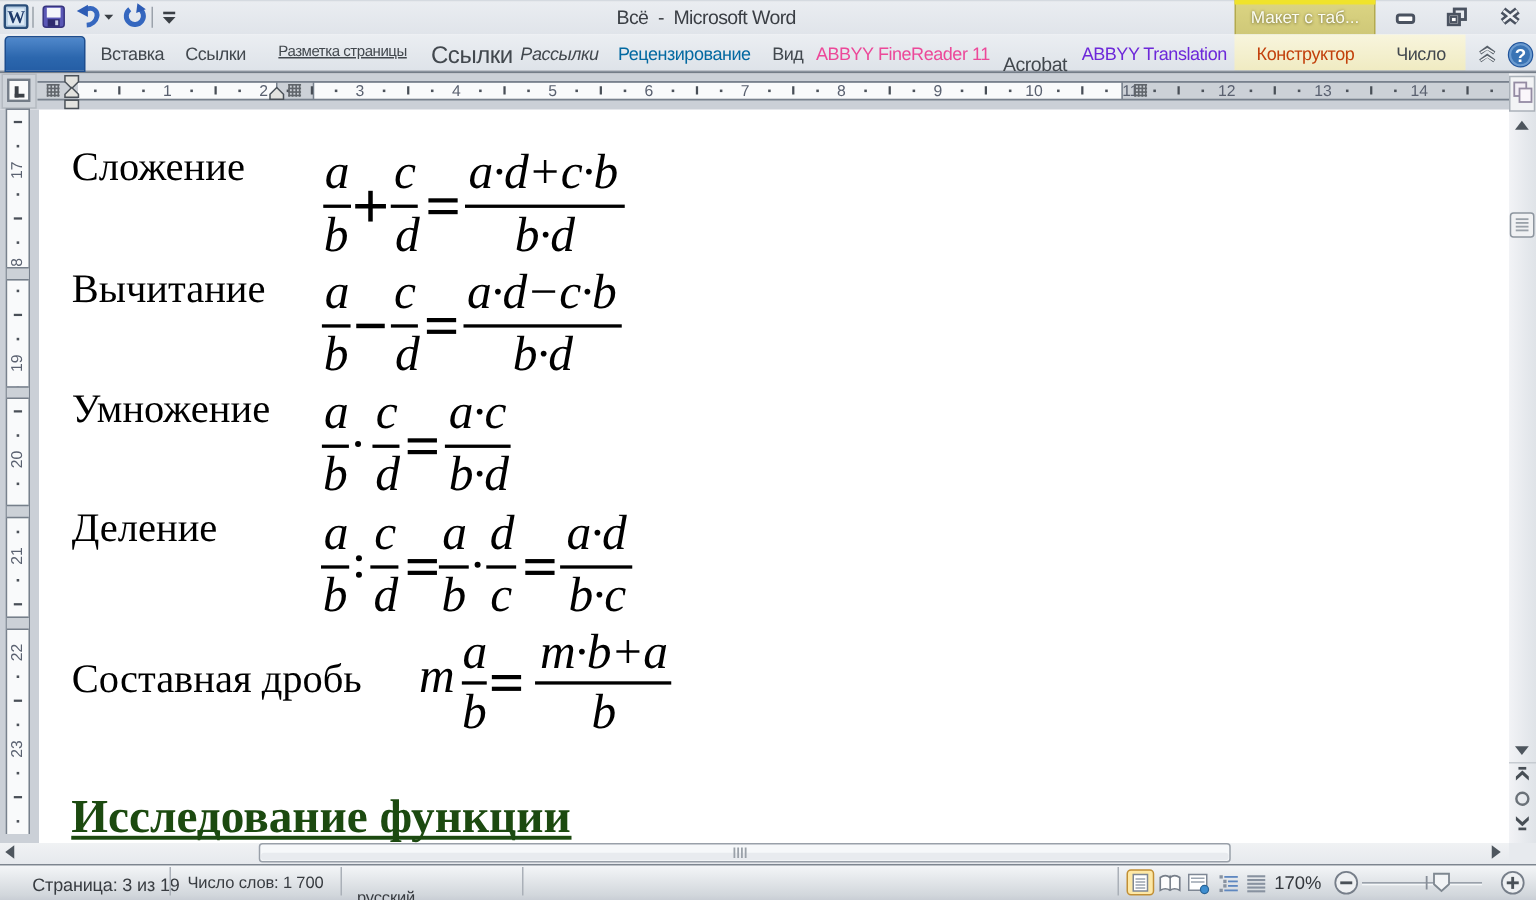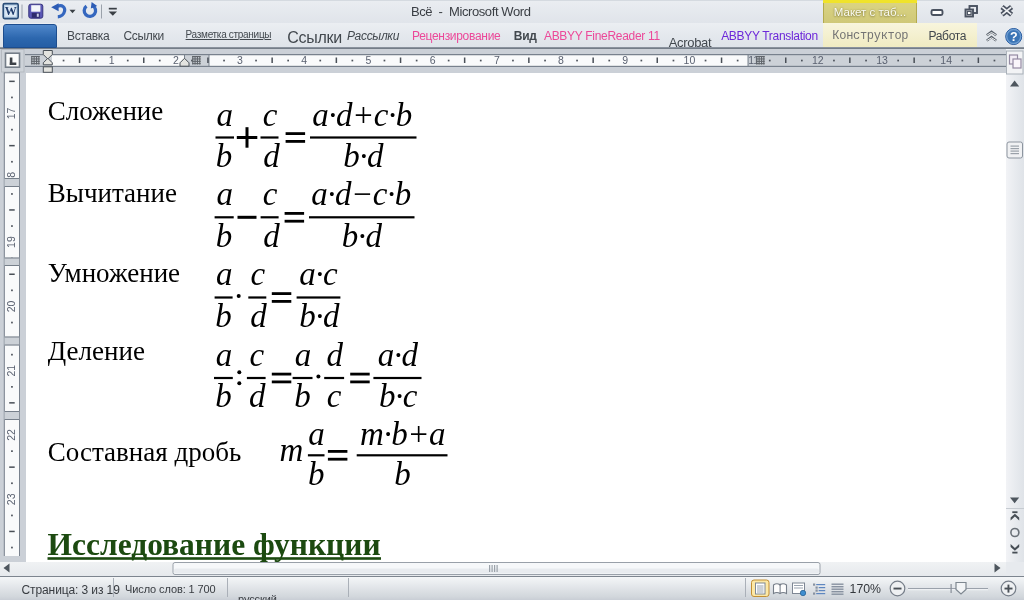--- a/index.html
+++ b/index.html
@@ -45,27 +45,27 @@
 <div class="abs" style="left:0;top:47px;width:1024px;height:1px;background:#8a929d;"></div>
 <div class="abs" style="left:0;top:48px;width:1024px;height:1px;background:#747d88;"></div>
 
 <div class="abs" style="left:2.5px;top:23.5px;width:54.5px;height:24px;border-radius:3px 3px 0 0;background:linear-gradient(#5088cb,#2c67ae 60%,#255ea5);border:1px solid #1d4d8e;"></div>
 <div class="abs" style="left:2.5px;top:23.5px;width:54.5px;text-align:center;padding-top:5px;font-size:12.5px;color:#fff;margin-top:28px;">Файл</div>
 <div class="abs" style="left:88.2px;top:29.3px;transform:translateX(-50%);font-size:12px;letter-spacing:-0.3px;color:#42484e;white-space:nowrap;">Вставка</div>
 <div class="abs" style="left:143.7px;top:29.3px;transform:translateX(-50%);font-size:12px;letter-spacing:-0.3px;color:#42484e;white-space:nowrap;">Ссылки</div>
 <div class="abs" style="left:228.4px;top:29.3px;transform:translateX(-50%);font-size:10px;letter-spacing:-0.3px;color:#42484e;white-space:nowrap;text-decoration:underline;">Разметка страницы</div>
 <div class="abs" style="left:314.6px;top:29.3px;transform:translateX(-50%);font-size:16px;letter-spacing:-0.3px;color:#42484e;white-space:nowrap;">Ссылки</div>
 <div class="abs" style="left:373.0px;top:29.3px;transform:translateX(-50%);font-size:12px;letter-spacing:-0.3px;color:#42484e;white-space:nowrap;font-style:italic;">Рассылки</div>
-<div class="abs" style="left:456.2px;top:29.3px;transform:translateX(-50%);font-size:12px;letter-spacing:-0.3px;color:#ec4899;white-space:nowrap;">Рецензирование</div>
-<div class="abs" style="left:525.2px;top:29.3px;transform:translateX(-50%);font-size:12px;letter-spacing:-0.3px;color:#42484e;white-space:nowrap;font-weight:bold;">Вид</div>
+<div class="abs" style="left:456.2px;top:29.3px;transform:translateX(-50%);font-size:12px;letter-spacing:-0.3px;color:#0369a1;white-space:nowrap;">Рецензирование</div>
+<div class="abs" style="left:525.2px;top:29.3px;transform:translateX(-50%);font-size:12px;letter-spacing:-0.3px;color:#42484e;white-space:nowrap;">Вид</div>
 <div class="abs" style="left:601.9px;top:29.3px;transform:translateX(-50%);font-size:12px;letter-spacing:-0.3px;color:#ec4899;white-space:nowrap;">ABBYY FineReader 11</div>
 <div class="abs" style="left:690.0px;top:35px;transform:translateX(-50%);font-size:13px;letter-spacing:-0.3px;color:#42484e;white-space:nowrap;">Acrobat</div>
 <div class="abs" style="left:769.5px;top:29.3px;transform:translateX(-50%);font-size:12px;letter-spacing:-0.3px;color:#6d28d9;white-space:nowrap;text-align:center;">ABBYY Translation</div>
-<div class="abs" style="left:870.3px;top:29.3px;transform:translateX(-50%);font-size:12px;letter-spacing:-0.3px;color:#737373;white-space:nowrap;font-family:Liberation Mono, monospace;">Конструктор</div>
-<div class="abs" style="left:947.3px;top:29.3px;transform:translateX(-50%);font-size:12px;letter-spacing:-0.3px;color:#42484e;white-space:nowrap;">Работа</div>
+<div class="abs" style="left:870.3px;top:29.3px;transform:translateX(-50%);font-size:12px;letter-spacing:-0.3px;color:#c2410c;white-space:nowrap;">Конструктор</div>
+<div class="abs" style="left:947.3px;top:29.3px;transform:translateX(-50%);font-size:12px;letter-spacing:-0.3px;color:#42484e;white-space:nowrap;">Число</div>
 
 <svg class="abs" style="left:982px;top:28px" width="44" height="18">
 <path d="M4.8 7.3 L9.5 3.8 L14.2 7.3 M4.8 12.6 L9.5 9.1 L14.2 12.6" fill="none" stroke="#59616b" stroke-width="2.4"></path>
 <path d="M5.1 7.1 L9.5 4.5 L13.9 7.1 M5.1 12.4 L9.5 9.8 L13.9 12.4" fill="none" stroke="#f2f4f6" stroke-width="1.0"></path>
 <circle cx="31.7" cy="8.5" r="8" fill="#3a74b5" stroke="#21549b" stroke-width="1"></circle>
 <circle cx="31.7" cy="8.5" r="7" fill="none" stroke="#6b9bd0" stroke-width="1.4"></circle>
 <text x="31.7" y="13" text-anchor="middle" font-size="12.5" font-weight="bold" fill="#fff">?</text>
 </svg>
 
 <div class="abs" style="left:0;top:49px;width:1024px;height:24px;background:#cbd0d7;"></div>

